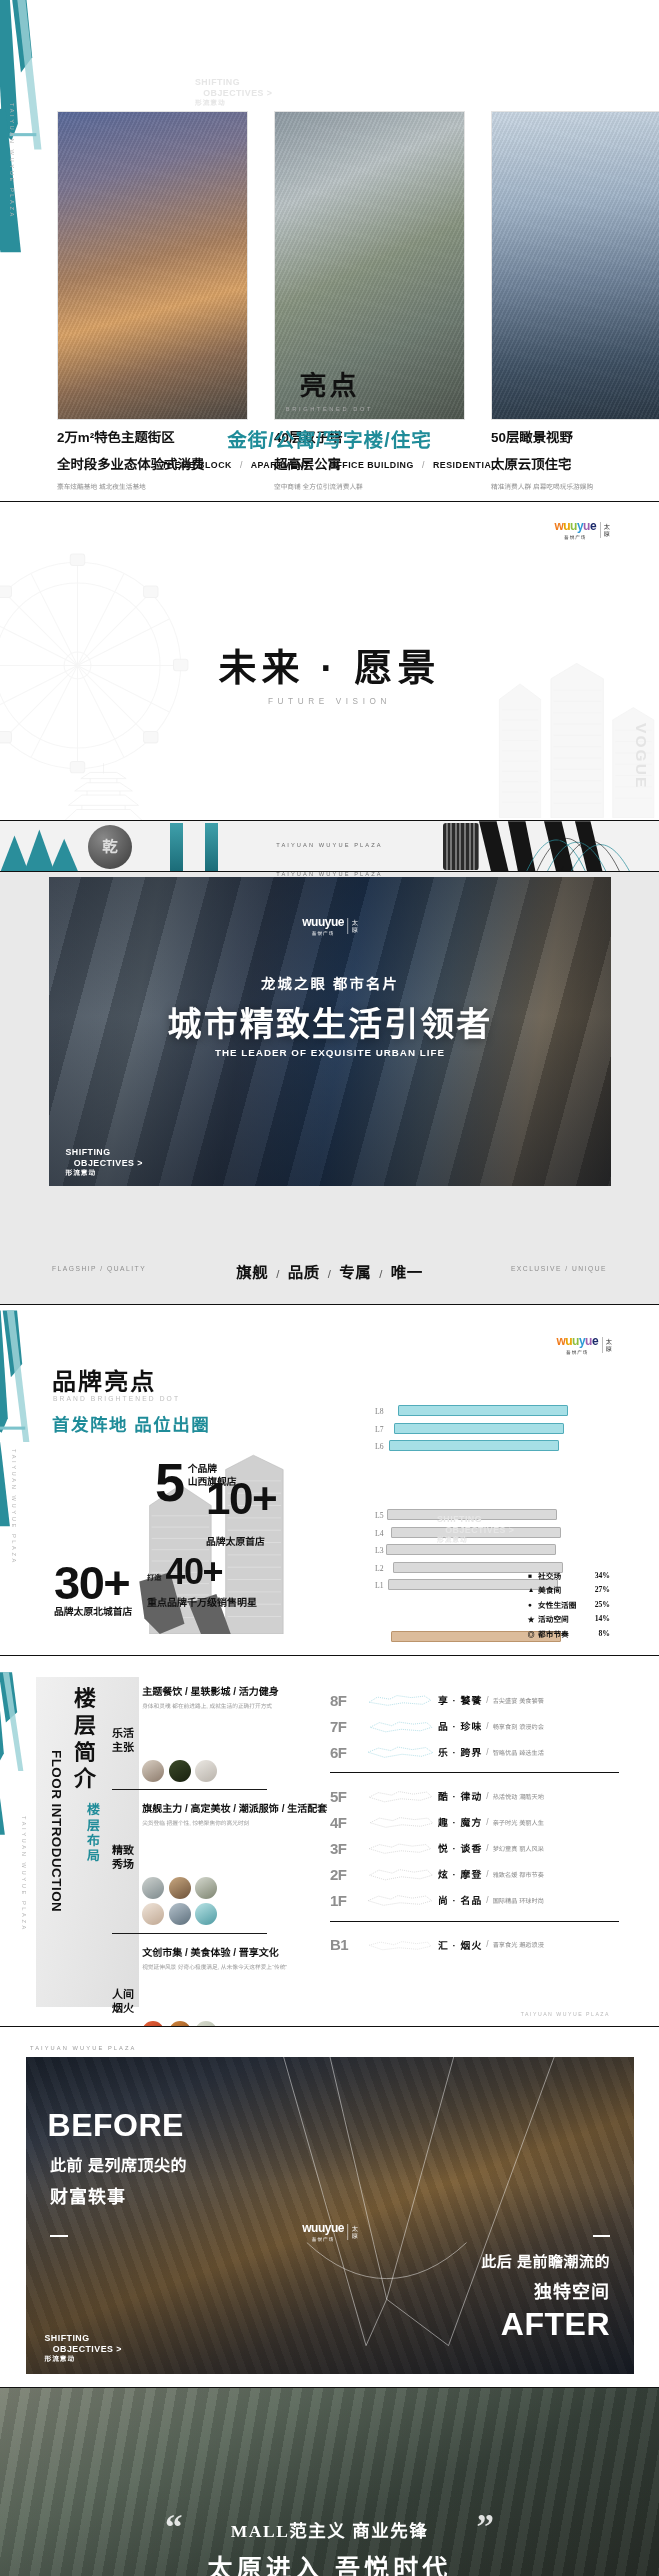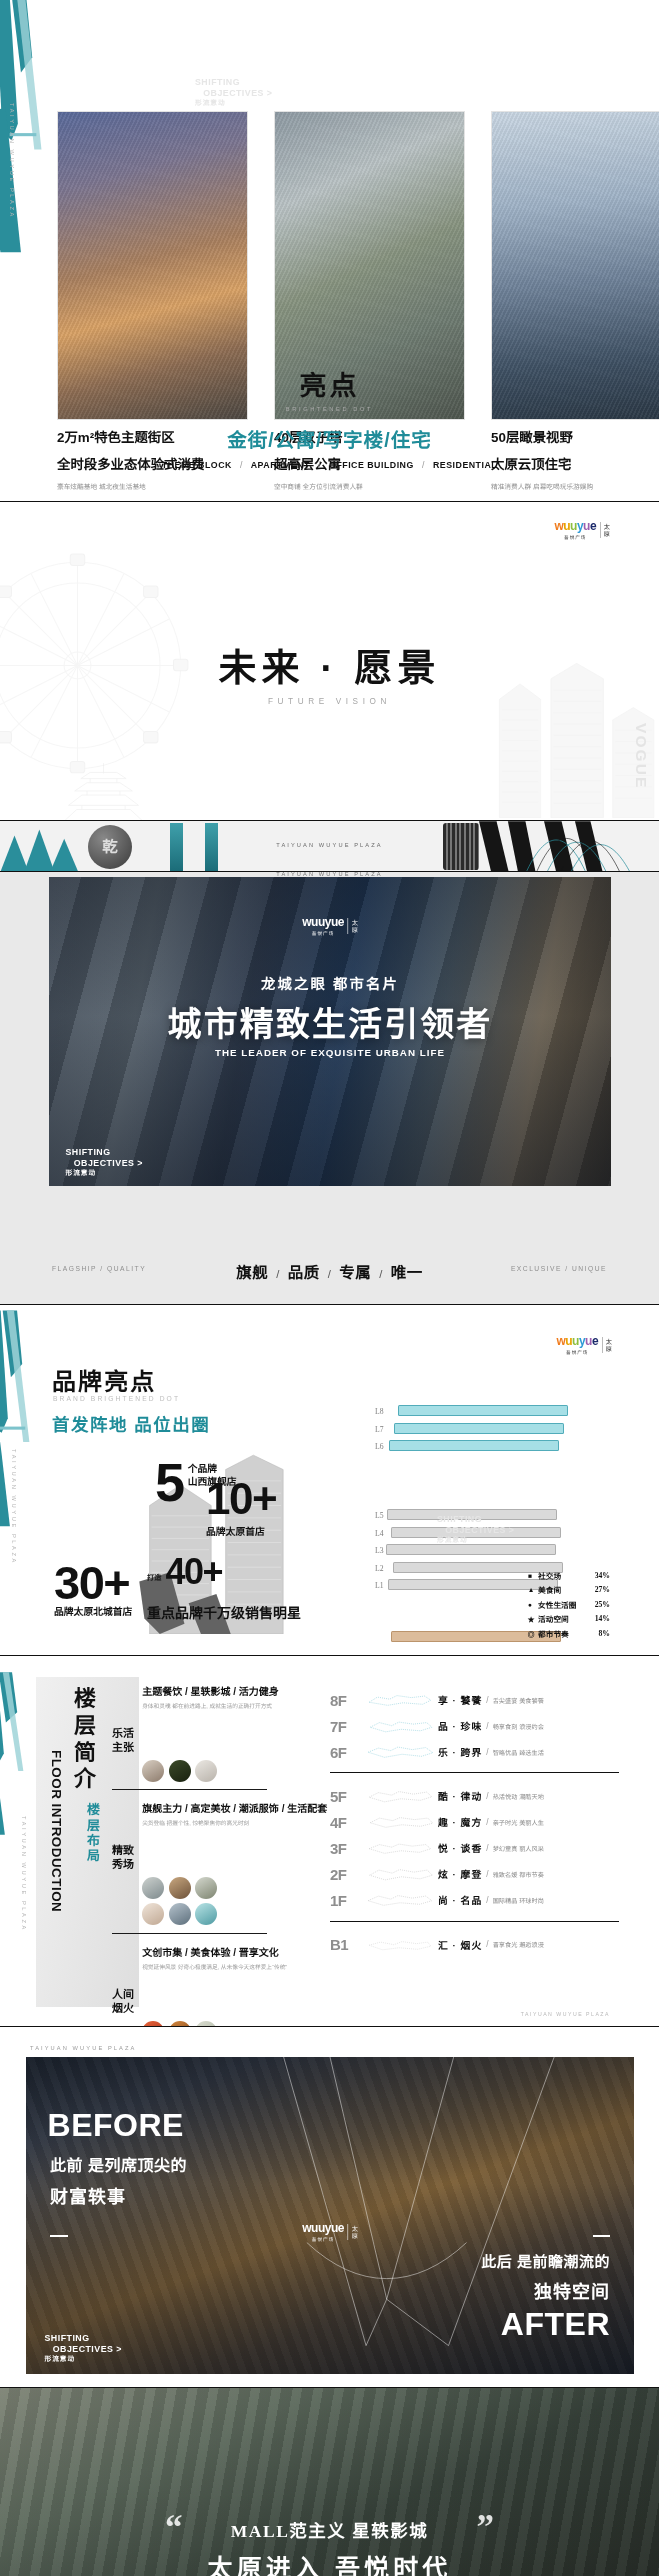--- a/index.html
+++ b/index.html
@@ -518,34 +518,34 @@
       <div class="num">5</div>
       <div style="margin-top:2.1px">
         <div class="numlabel">个品牌</div>
         <div class="numlabel">山西旗舰店</div>
       </div>
     </div>
   </div>
 
   <div class="numblock" style="left:206px;top:175px;">
     <div class="num" style="font-size:44px">10+</div>
-    <div class="numlabel" style="margin-top:8px">品牌太原首店</div>
+    <div class="numlabel" style="margin-top:18px">品牌太原首店</div>
   </div>
 
   <div class="numblock" style="left:54px;top:258px;">
     <div class="num" style="font-size:47px">30+</div>
     <div class="numlabel" style="margin-top:2.1px">品牌太原北城首店</div>
   </div>
 
   <div class="numblock" style="left:147px;top:252px;">
     <div style="display:flex;align-items:flex-end;gap:4.1px">
       <div class="numtiny" style="padding-bottom:5.2px">打造</div>
       <div class="num" style="font-size:36px">40+</div>
     </div>
-    <div class="numlabel" style="margin-top:16px;font-size:14px">重点品牌千万级销售明星</div>
+    <div class="numlabel" style="margin-top:8px;font-size:10px">重点品牌千万级销售明星</div>
   </div>
 
   <div class="stack">
     <div class="lvl-tag" style="top:9.3px">L8</div>
     <div class="lvl teal" style="top:7.2px;width:170px;"></div>
     <div class="lvl-tag" style="top:27px">L7</div>
     <div class="lvl teal" style="top:25px;left:18.5px;width:170px;"></div>
     <div class="lvl-tag" style="top:44px">L6</div>
     <div class="lvl teal" style="top:42px;left:14.4px;width:170px;"></div>
 
@@ -828,17 +828,17 @@
       <div class="l2">OBJECTIVES &gt;</div>
       <div class="l3">形流意动</div>
     </div>
   </div>
 </section>
 
 <section class="page" id="s10">
   <div class="grain"></div>
   <div class="q-mark q-l">“</div>
   <div class="q-mark q-r">”</div>
-  <div class="q-en">MALL范主义 星轶影城</div>
+  <div class="q-en">MALL范主义 商业先锋</div>
   <div class="q-cn">太原进入 吾悦时代</div>
 
 </section>
 
 
 </body></html>

